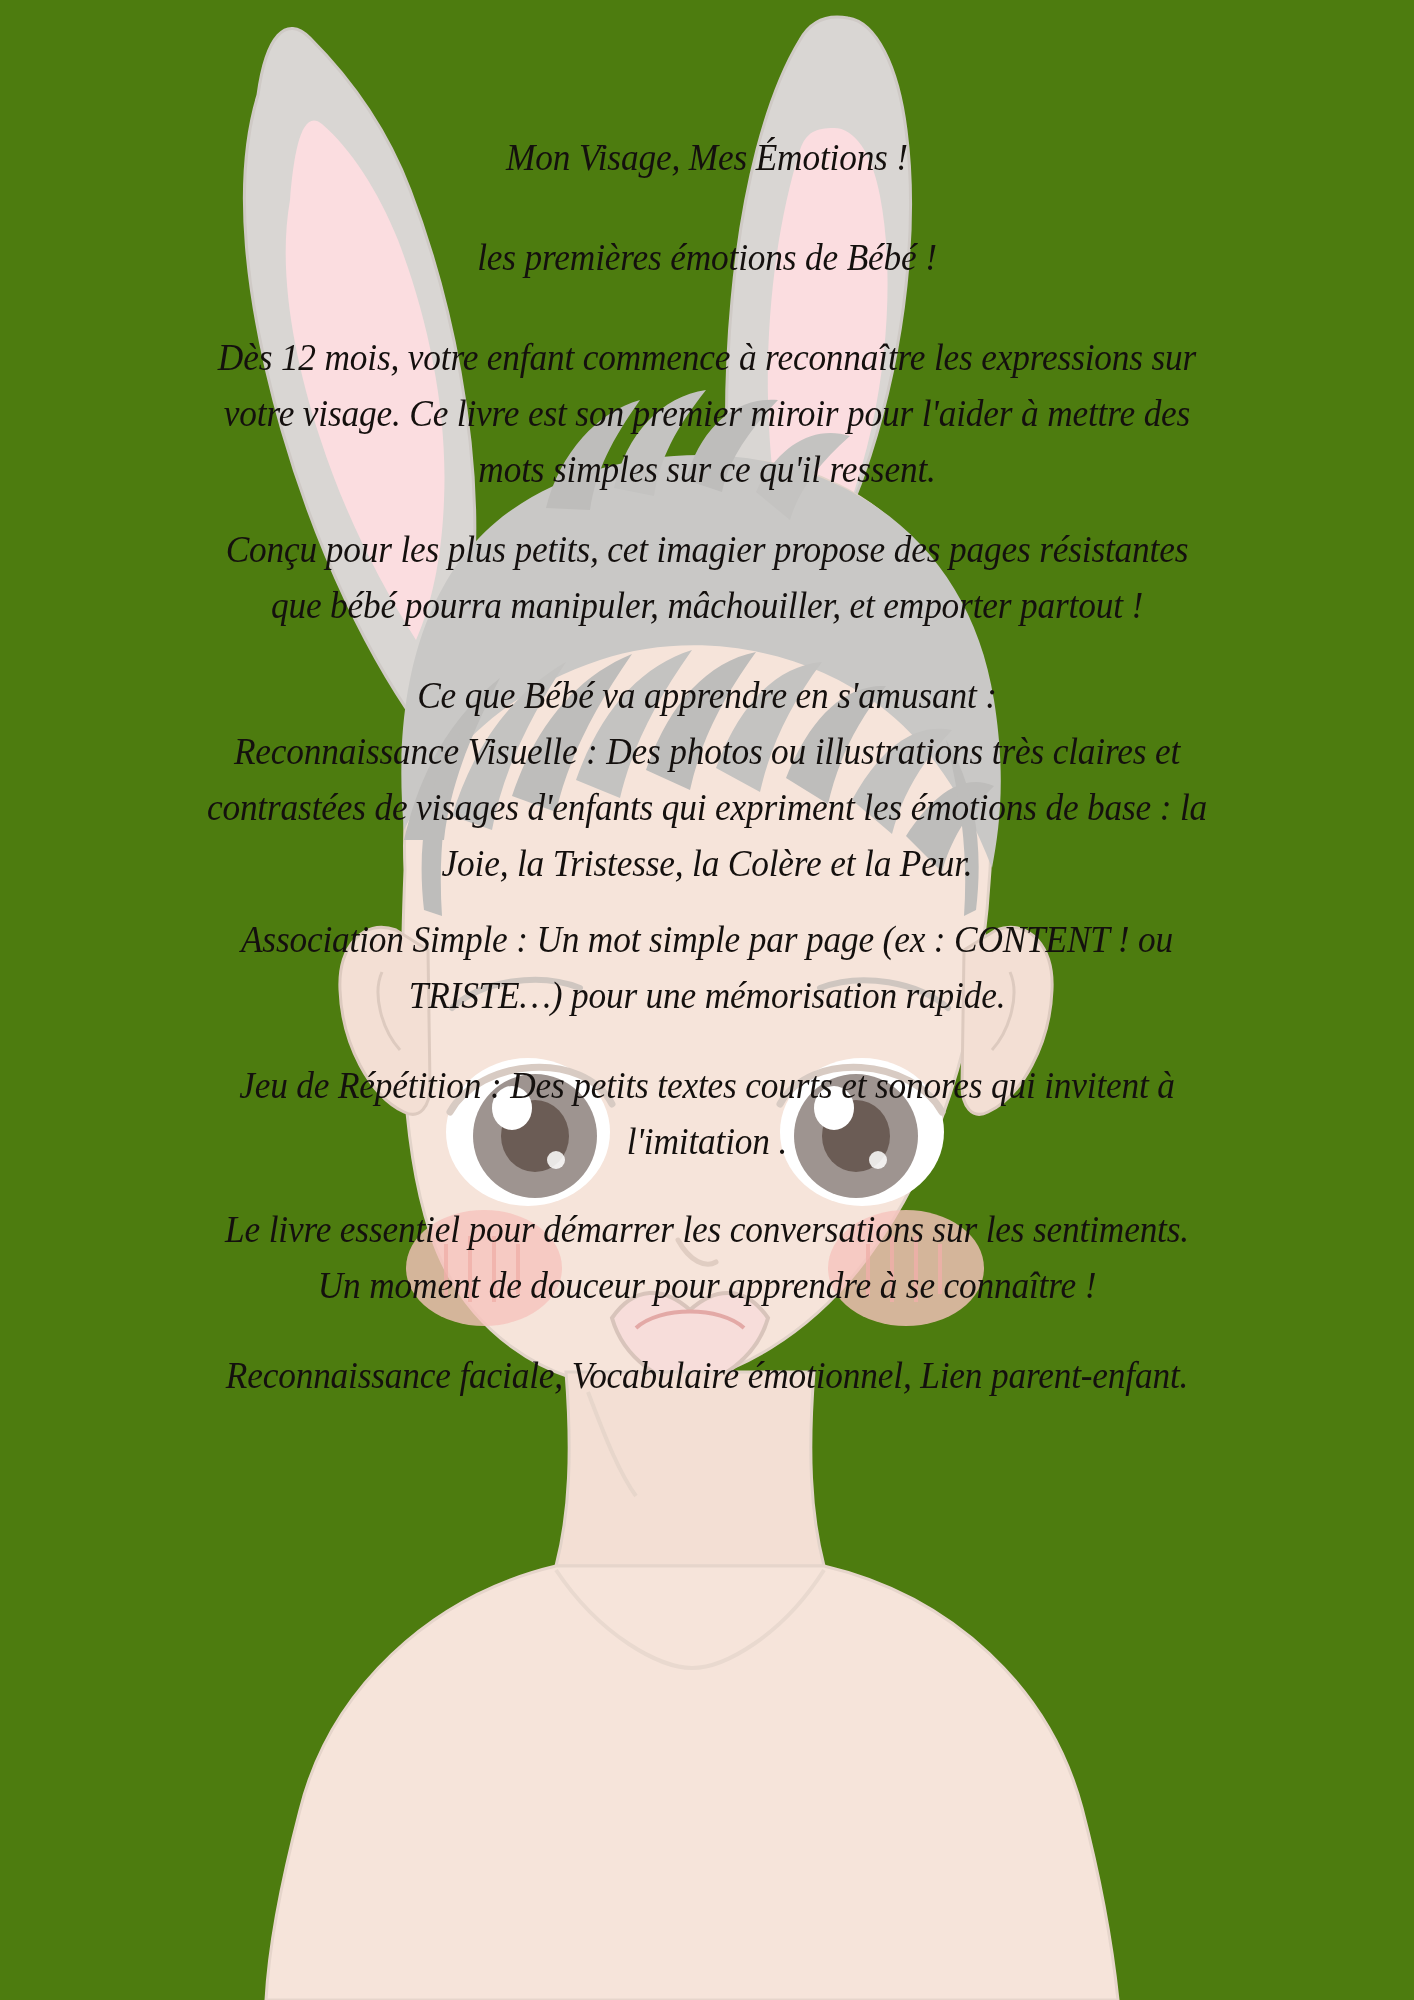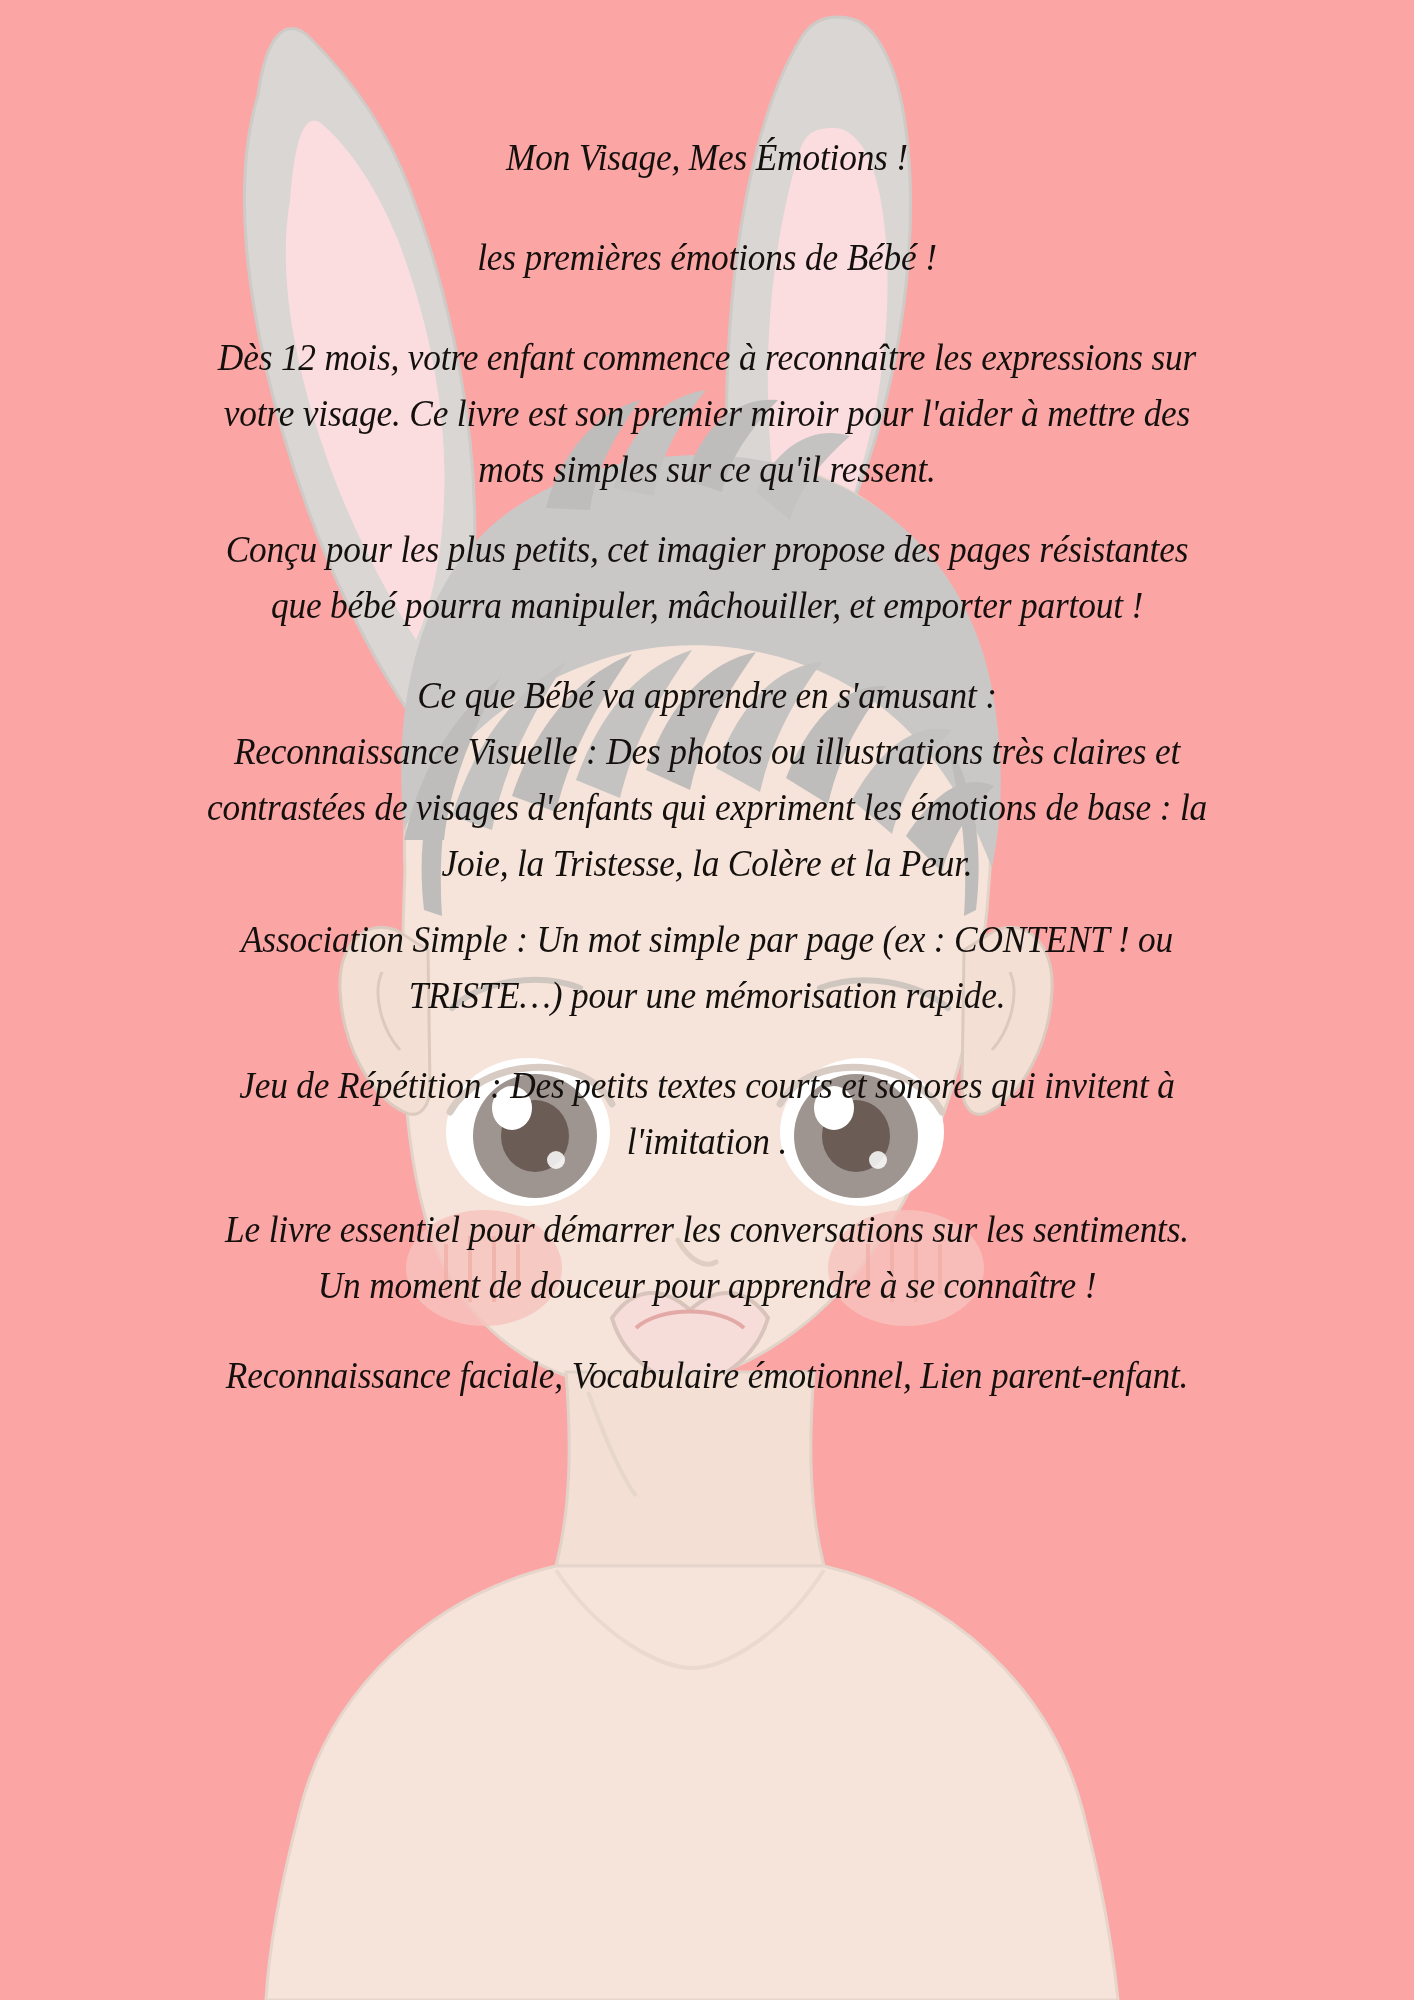--- a/index.html
+++ b/index.html
@@ -9,21 +9,21 @@
     background: #ffffff;
   }
   body {
     font-family: "Liberation Serif", "DejaVu Serif", serif;
   }
   #page {
     position: relative;
     width: 1414px;
     height: 2000px;
     overflow: hidden;
-    background: #fca5a5;
+    background: #4d7c0f;
   }
   #illustration {
     position: absolute;
     left: 0;
     top: 0;
     width: 1414px;
     height: 2000px;
     z-index: 1;
   }
   #copy {

